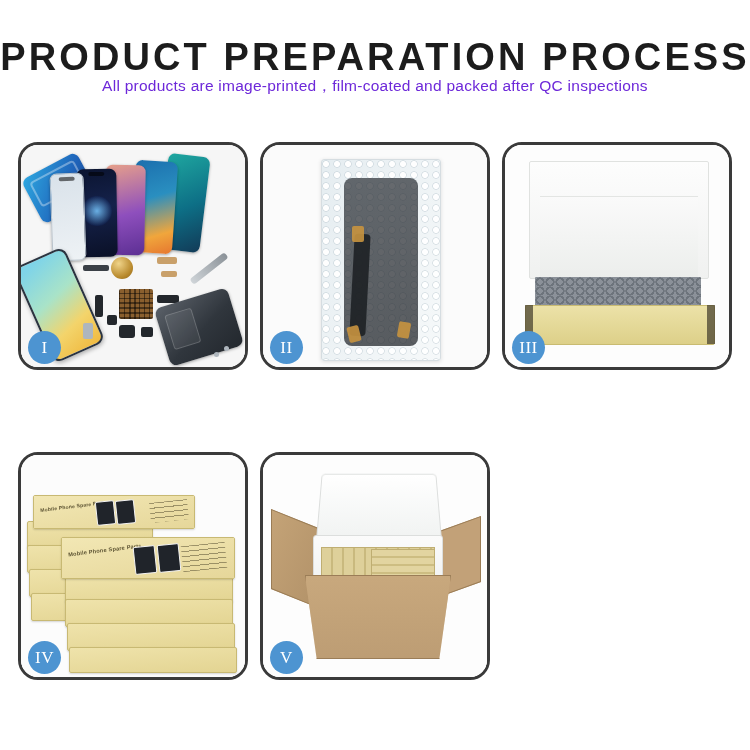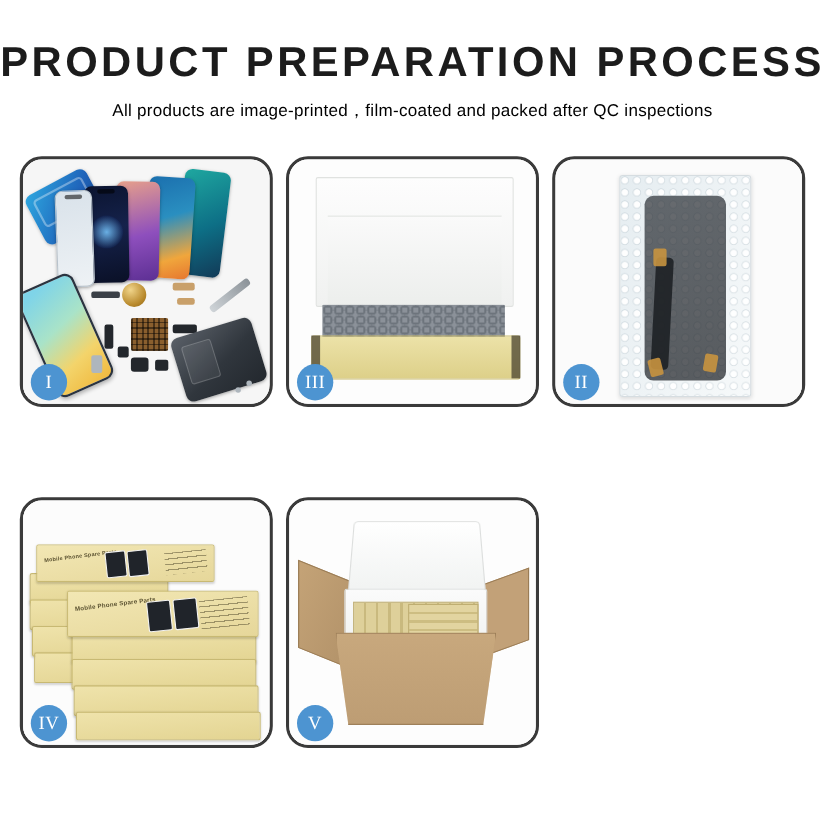--- a/index.html
+++ b/index.html
@@ -17,25 +17,24 @@
   .title{
     font-size:38px;
     font-weight:700;
     letter-spacing:3.1px;
     color:#1c1c1c;
     line-height:1;
     white-space:nowrap;
     font-family:"Liberation Sans","DejaVu Sans",sans-serif;
   }
   .subtitle{
-    margin-top:14px;
     font-size:15.5px;
     font-weight:400;
     letter-spacing:.25px;
-    color:#000000;
+    color:#6d28d9;
     white-space:nowrap;
   }
 
   
   .grid{
     position:absolute;
     left:18px;top:142px;
     width:714px;
     display:grid;
     grid-template-columns:repeat(3,230px);
@@ -338,42 +337,42 @@
           <div class="tool"></div>
           <div class="part light" style="right:16px;bottom:16px;width:5px;height:5px;border-radius:50%;"></div>
           <div class="part light" style="right:26px;bottom:10px;width:5px;height:5px;border-radius:50%;"></div>
         </div>
       </div>
       <div class="badge">I</div>
     </div>
 
     <div class="panel">
       <div class="panel-inner">
-        <div class="p3">
-          <div class="box3-lid"></div>
-          <div class="box3-foam"></div>
-          <div class="box3-base"></div>
-        </div>
-      </div>
-      <div class="badge">III</div>
-    </div>
-
-    <div class="panel">
-      <div class="panel-inner">
         <div class="p2">
           <div class="bubblebag">
             <div class="inner-screen"></div>
             <div class="inner-cable"></div>
             <div class="inner-conn" style="left:30px;top:66px;"></div>
             <div class="inner-conn" style="left:26px;top:166px;transform:rotate(-14deg);"></div>
             <div class="inner-conn" style="left:76px;top:162px;transform:rotate(10deg);"></div>
           </div>
         </div>
       </div>
       <div class="badge">II</div>
+    </div>
+
+    <div class="panel">
+      <div class="panel-inner">
+        <div class="p3">
+          <div class="box3-lid"></div>
+          <div class="box3-foam"></div>
+          <div class="box3-base"></div>
+        </div>
+      </div>
+      <div class="badge">III</div>
     </div>
 
     <div class="panel">
       <div class="panel-inner">
         <div class="p4">
           <div class="stack">
 
             <div class="sbox" style="left:0px;top:42px;width:124px;height:26px;"></div>
             <div class="sbox" style="left:0px;top:66px;width:124px;height:26px;"></div>
             <div class="sbox" style="left:2px;top:90px;width:124px;height:26px;"></div>

